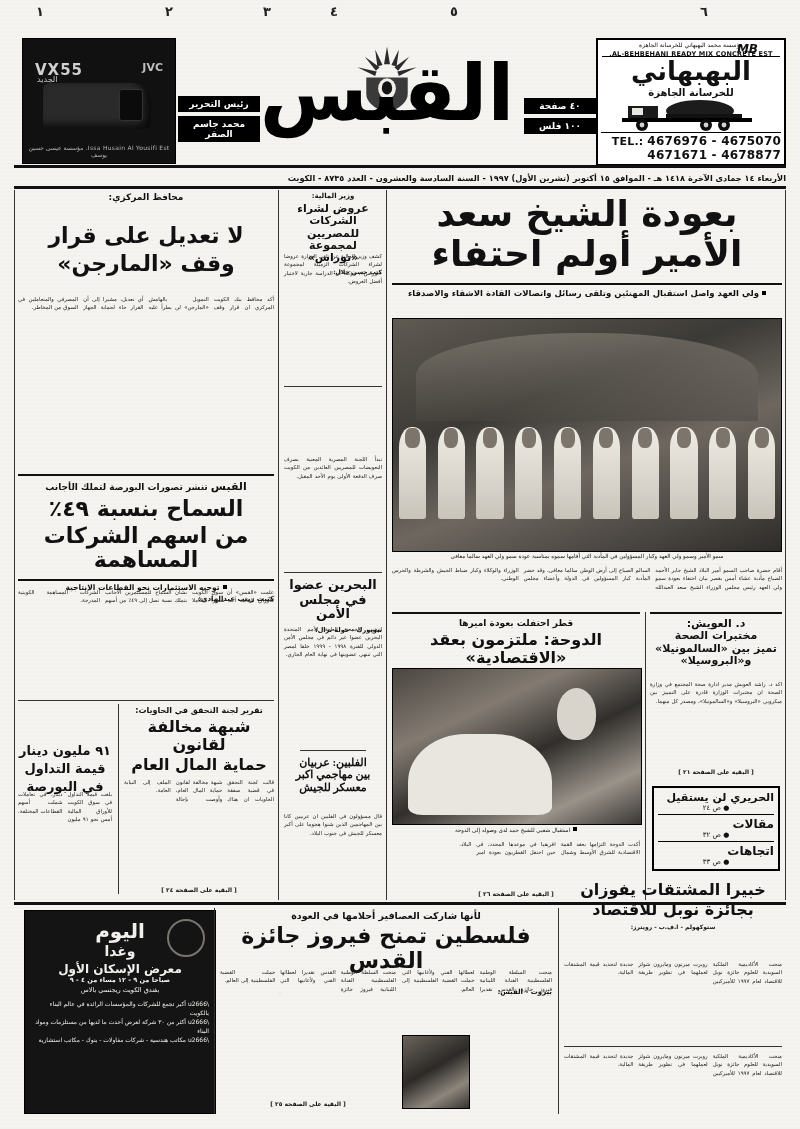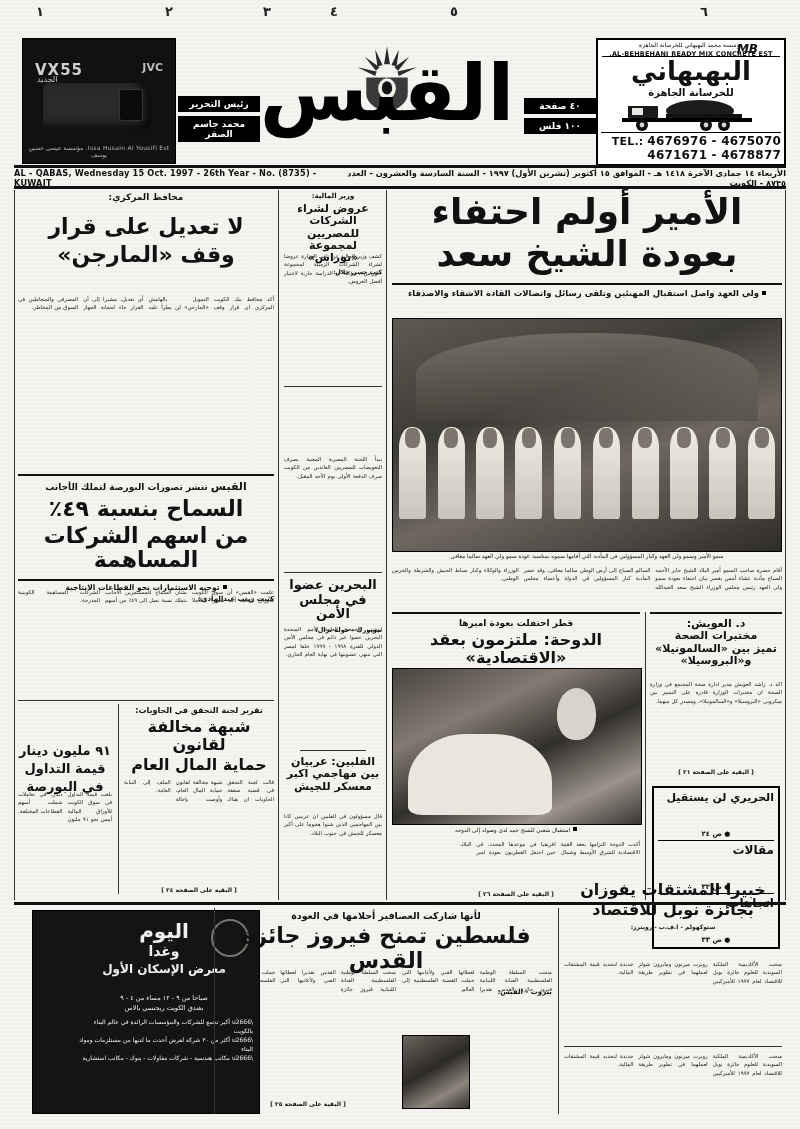--- a/index.html
+++ b/index.html
@@ -126,21 +126,21 @@
     background:linear-gradient(155deg,#4a4640 0%,#837b72 30%,#312f2c 55%,#9a938a 80%,#3a3734 100%);
     border:1px solid #000;position:relative;overflow:hidden;
   }
   .photo2 .car{position:absolute;left:6%;bottom:6%;width:58%;height:52%;background:#e9e6df;border-radius:40% 40% 10% 10%/60% 60% 10% 10%;}
   .photo2 .head{position:absolute;right:18%;top:12%;width:16%;height:34%;background:#d9d4cb;border-radius:50% 50% 45% 45%;}
   .photo3{background:linear-gradient(150deg,#6a635b,#2c2a27 45%,#8d867d 75%,#35332f);border:1px solid #000;position:relative;overflow:hidden;}
 
   .index-box{border:2px solid #000;padding:3px 4px;}
   .ix-row{display:flex;align-items:center;justify-content:space-between;direction:rtl;}
   .ix-title{font-size:12px;font-weight:bold;letter-spacing:3px;}
-  .ix-pg{font-size:7px;font-weight:bold;white-space:nowrap;margin-top:26px;}
+  .ix-pg{font-size:7px;font-weight:normal;white-space:nowrap;}
   .ix-sep{height:1px;background:#000;margin:2px 0;}
 
   .blackad{background:#141414;color:#f2f0ec;border:1px solid #000;position:relative;overflow:hidden;}
   .blackad .t1{font-size:20px;font-weight:bold;text-align:center;letter-spacing:4px;}
   .blackad .t2{font-size:14px;font-weight:bold;text-align:center;letter-spacing:6px;}
   .blackad .t3{font-size:12px;font-weight:bold;text-align:center;margin-top:3px;}
   .blackad .t4{font-size:6.5px;text-align:center;line-height:1.5;}
   .blackad li{font-size:6px;line-height:1.5;list-style:none;}
   .blackad ul{margin:3px 6px 0;padding:0;}
   .blackad .seal{position:absolute;top:8px;right:10px;width:34px;height:34px;border:2px solid #9a958c;border-radius:50%;opacity:.75;}
@@ -225,33 +225,32 @@
         <div class="telrow" style="justify-content:flex-end;">
           <span>4671671 - 4678877</span>
         </div>
       </div>
     </div>
   </div>
 
   <div class="rule-thick" style="top:165px;"></div>
   <div class="dateline">
     <div class="dl-ar">الأربعاء ١٤ جمادى الآخرة ١٤١٨ هـ - الموافق ١٥ أكتوبر (تشرين الأول) ١٩٩٧ - السنة السادسة والعشرون - العدد ٨٧٣٥ - الكويت</div>
-    <div class="dl-en">AL - QABAS, Wednesday 15 Oct. 1997 - 26th Year - No. (8735) - KUWAIT</div>
   </div>
   <div class="rule-thick" style="top:186px;"></div>
 
   <div class="vrule" style="left:14px;top:190px;height:710px;"></div>
   <div class="vrule" style="left:278px;top:190px;height:710px;"></div>
   <div class="vrule" style="left:386px;top:190px;height:710px;"></div>
   <div class="vrule" style="left:645px;top:612px;height:288px;"></div>
   <div class="vrule" style="right:14px;top:190px;height:710px;"></div>
 
   <div style="position:absolute;right:18px;left:392px;top:192px;">
+    <div class="hl hl-xl" style="margin-top:2px;">بعودة الشيخ سعد</div>
     <div class="hl hl-xl">الأمير أولم احتفاء</div>
-    <div class="hl hl-xl" style="margin-top:2px;">بعودة الشيخ سعد</div>
     <div style="height:2px;background:#111;margin:8px 0 3px;"></div>
     <div class="bullet-line">
       <span class="sq"></span><span>ولي العهد واصل استقبال المهنئين وتلقى رسائل واتصالات القادة الاشقاء والاصدقاء</span>
     </div>
   </div>
 
   <div class="photo" style="position:absolute;right:18px;left:392px;top:318px;height:232px;">
     <div class="arch"></div>
     <div class="figs">
       <div class="fig">
@@ -286,21 +285,21 @@
         </div>
     </div>
   </div>
   <div class="caption" style="position:absolute;right:18px;left:392px;top:552px;">سمو الأمير وسمو ولي العهد وكبار المسؤولين في المأدبة التي أقامها سموه بمناسبة عودة سمو ولي العهد سالما معافى</div>
   <div class="body-txt col3" style="position:absolute;right:18px;left:392px;top:566px;height:40px;">
     <p>أقام حضرة صاحب السمو أمير البلاد الشيخ جابر الأحمد الصباح مأدبة عشاء أمس بقصر بيان احتفاء بعودة سمو ولي العهد رئيس مجلس الوزراء الشيخ سعد العبدالله السالم الصباح إلى أرض الوطن سالما معافى، وقد حضر المأدبة كبار المسؤولين في الدولة وأعضاء مجلس الوزراء والوكلاء وكبار ضباط الجيش والشرطة والحرس الوطني.</p>
   </div>
 
   <div style="position:absolute;left:18px;width:256px;top:192px;">
     <div class="kicker">محافظ المركزي:</div>
-    <div class="hl hl-lg" style="margin-top:13px;">لا تعديل على قرار</div>
+    <div class="hl hl-lg" style="margin-top:22px;">لا تعديل على قرار</div>
     <div class="hl hl-lg" style="margin-top:3px;">وقف «المارجن»</div>
   </div>
   <div class="body-txt col4" style="position:absolute;left:18px;width:256px;top:295px;height:170px;">
     <p>أكد محافظ بنك الكويت المركزي ان قرار وقف التمويل بالهامش «المارجن» لن يطرأ عليه أي تعديل، مشيرا إلى أن القرار جاء لحماية الجهاز المصرفي والمتعاملين في السوق من المخاطر.</p>
   </div>
 
   <div class="hrule2" style="left:18px;width:256px;top:474px;"></div>
   <div style="position:absolute;left:18px;width:256px;top:480px;">
     <div class="kicker">
       <span class="qlogo-inline">القبس</span>
@@ -358,21 +357,21 @@
   <div style="position:absolute;left:284px;width:98px;top:578px;">
     <div class="hl hl-sm">البحرين عضوا</div>
     <div class="hl hl-sm">في مجلس الأمن</div>
     <div class="byline" style="margin-top:4px;text-align:right;font-size:6.5px;">نيويورك - خولة نزال:</div>
   </div>
   <div class="body-txt" style="position:absolute;left:284px;width:98px;top:625px;height:120px;">
     <p>انتخبت الجمعية العامة للأمم المتحدة البحرين عضوا غير دائم في مجلس الأمن الدولي للفترة ١٩٩٨ - ١٩٩٩ خلفا لمصر التي تنتهي عضويتها في نهاية العام الجاري.</p>
   </div>
 
   <div class="hrule" style="left:300px;width:66px;top:750px;"></div>
-  <div style="position:absolute;left:284px;width:98px;top:756px;">
+  <div style="position:absolute;left:284px;width:98px;top:756px;font-family:Liberation Serif, serif;">
     <div class="hl hl-xs">الفلبين: عربيان</div>
     <div class="hl hl-xs">بين مهاجمي اكبر</div>
     <div class="hl hl-xs">معسكر للجيش</div>
   </div>
   <div class="body-txt" style="position:absolute;left:284px;width:98px;top:812px;height:84px;">
     <p>قال مسؤولون في الفلبين ان عربيين كانا بين المهاجمين الذين شنوا هجوما على أكبر معسكر للجيش في جنوب البلاد.</p>
   </div>
 
   <div class="hrule2" style="left:392px;width:248px;top:612px;"></div>
   <div style="position:absolute;left:392px;width:248px;top:618px;">
@@ -421,26 +420,26 @@
     <div class="ix-row">
       <span class="ix-title">اتجاهات</span>
     </div>
     <div class="ix-row" style="justify-content:center;">
       <span class="ix-pg">● ص ٣٣</span>
     </div>
   </div>
 
   <div class="rule-thick" style="top:902px;"></div>
 
-  <div class="blackad" style="position:absolute;left:32px;width:190px;top:910px;height:202px;padding-left:36px;">
+  <div class="blackad" style="position:absolute;left:24px;width:190px;top:910px;height:202px;">
     <div class="seal"></div>
     <div class="t1" style="margin-top:8px;">اليوم</div>
     <div class="t2">وغدا</div>
     <div class="t3">معرض الإسكان الأول</div>
-    <div class="t4" style="margin-top:18px;">صباحا من ٩ - ١٢ مساء من ٤ - ٩</div>
+    <div class="t4" style="margin-top:0;font-weight:bold;">صباحا من ٩ - ١٢ مساء من ٤ - ٩</div>
     <div class="t4">بفندق الكويت ريجنسي بالاس</div>
     <ul>
       <li>\u2666 <span>أكبر تجمع للشركات والمؤسسات الرائدة في عالم البناء بالكويت</span></li>
       <li>\u2666 <span>أكثر من ٣٠ شركة لعرض أحدث ما لديها من مستلزمات ومواد البناء</span></li>
       <li>\u2666 <span>مكاتب هندسية - شركات مقاولات - بنوك - مكاتب استشارية</span></li>
     </ul>
   </div>
 
   <div class="vrule" style="left:214px;top:908px;height:206px;"></div>
 

